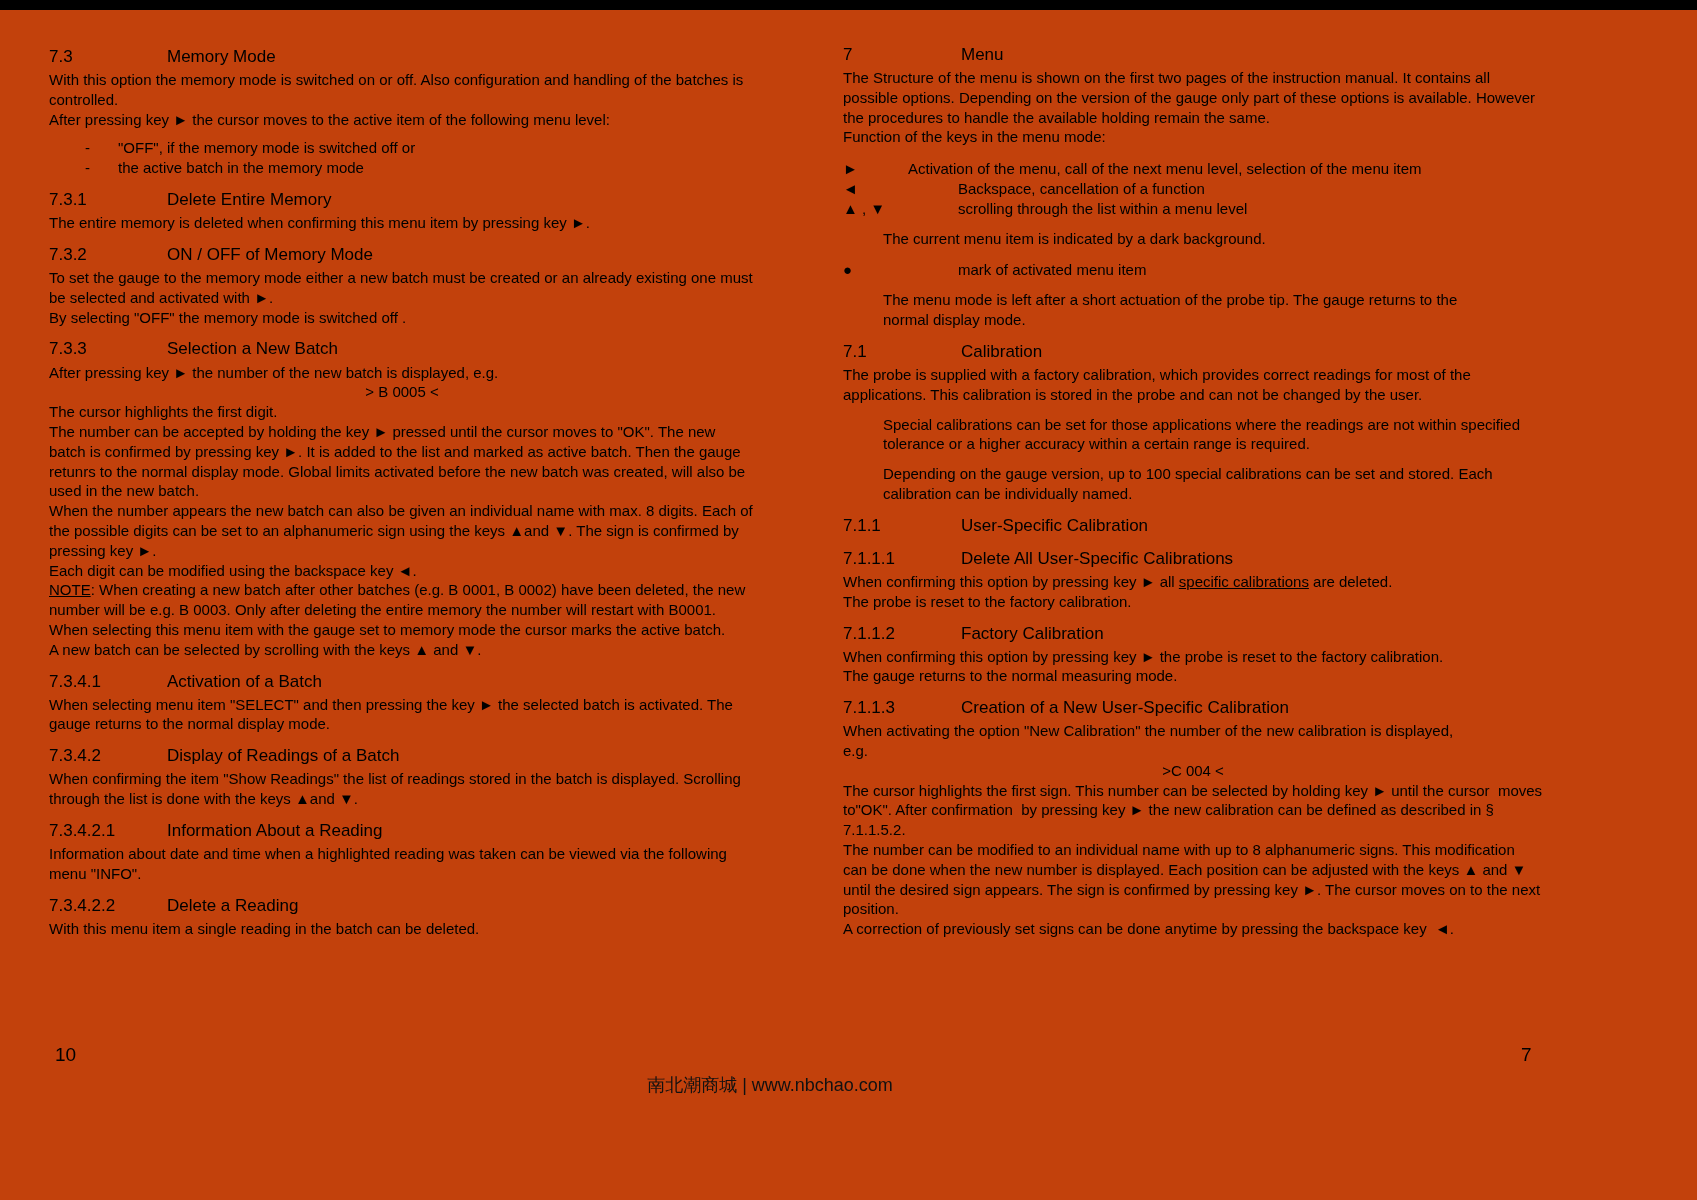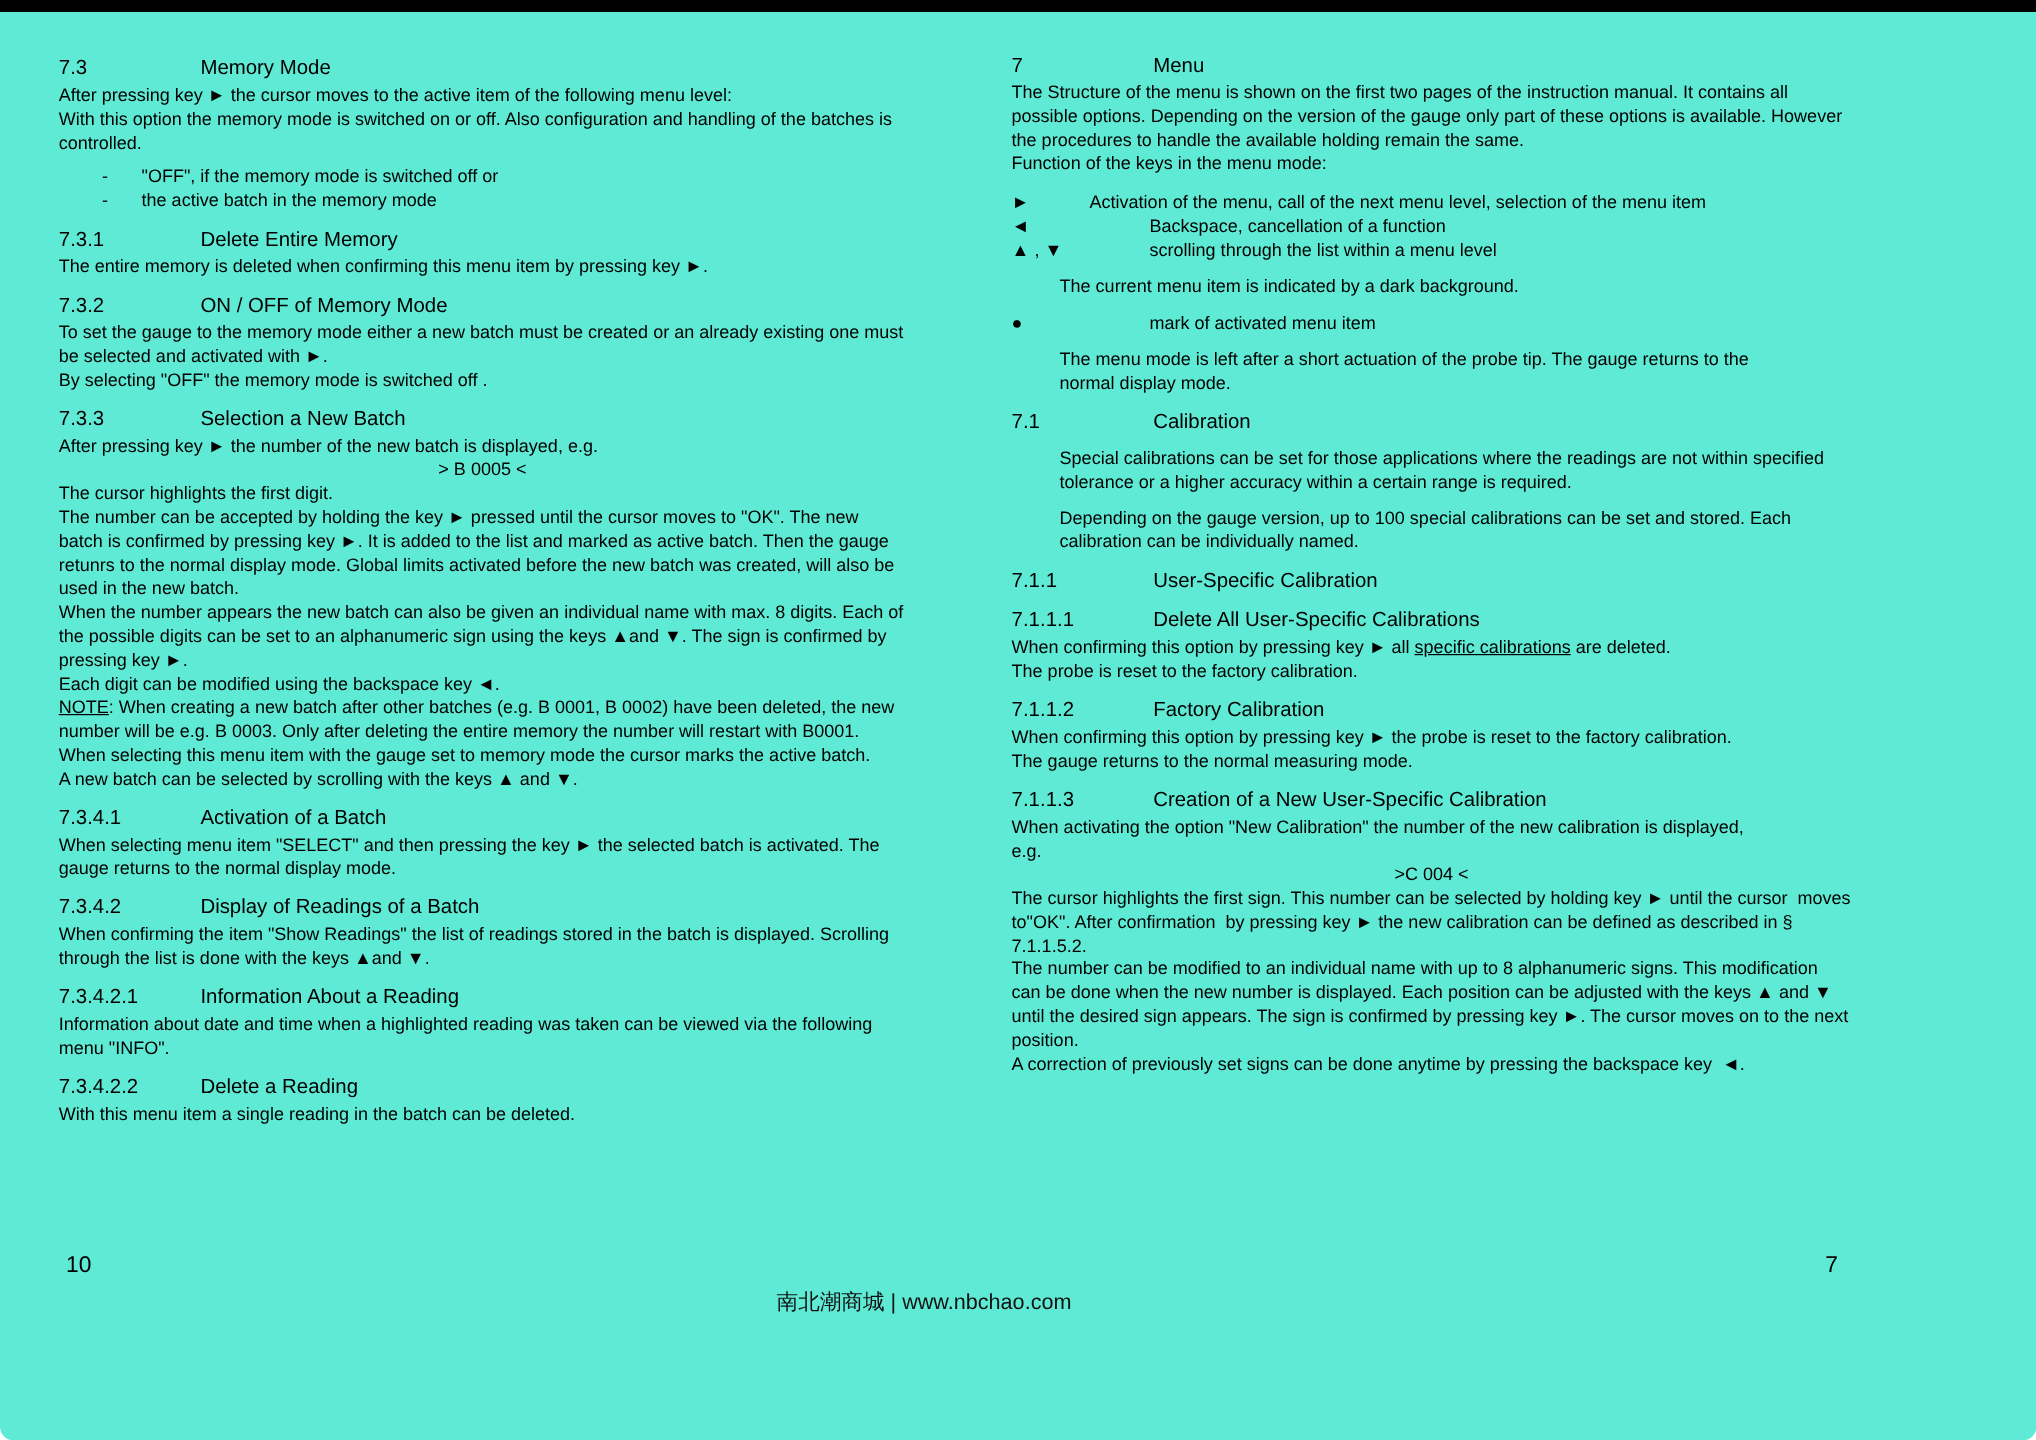--- a/index.html
+++ b/index.html
@@ -4,21 +4,21 @@
 <style>
   * { margin:0; padding:0; box-sizing:border-box; }
   html, body { background:#ffffff; }
   body {
     width:1697px; height:1200px;
     font-family:"Liberation Sans", sans-serif;
     color:#000;
     position:relative;
     overflow:hidden;
   }
-  .page { position:relative; width:1697px; height:1200px; background:#5eead4;border-radius:11px; }
+  .page { position:relative; width:1697px; height:1200px; background:#c2410c; }
   .topbar { position:absolute; top:0; left:0; width:1697px; height:10px; background:#000; }
 
   .col { position:absolute; font-size:15px; line-height:1.32; }
   .col-left  { left:49px;  top:46px; width:706px; }
   .col-right { left:843px; top:44px; width:700px; }
 
   .heading { display:flex; margin:11px 0 2px 0; font-size:17px; line-height:1.3; }
   .heading:first-child { margin-top:0; }
   .hnum { width:118px; flex:0 0 auto; }
   .htitle { flex:1; }
@@ -51,22 +51,22 @@
 <body>
 
 <div class="page">
   <div class="topbar"></div>
 
   <div class="col col-left">
       <div class="heading">
         <span class="hnum">7.3</span>
         <span class="htitle">Memory Mode</span>
       </div>
+      <p class="para">With this option the memory mode is switched on or off. Also configuration and handling of the batches is controlled.</p>
       <p class="para">After pressing key ► the cursor moves to the active item of the following menu level:</p>
-      <p class="para">With this option the memory mode is switched on or off. Also configuration and handling of the batches is controlled.</p>
       <div class="dashlist">
         <div class="dashrow">
           <span class="dash">-</span>
           <span>"OFF", if the memory mode is switched off or</span>
         </div>
         <div class="dashrow">
           <span class="dash">-</span>
           <span>the active batch in the memory mode</span>
         </div>
       </div>
@@ -142,20 +142,21 @@
           <span class="key" style="width: 115px;">●</span>
           <span class="keydesc">mark of activated menu item</span>
         </div>
       </div>
       <p class="para gap">The menu mode is left after a short actuation of the probe tip. The gauge returns to the
 normal display mode.</p>
       <div class="heading">
         <span class="hnum">7.1</span>
         <span class="htitle">Calibration</span>
       </div>
+      <p class="para">The probe is supplied with a factory calibration, which provides correct readings for most of the applications. This calibration is stored in the probe and can not be changed by the user.</p>
       <p class="para gap">Special calibrations can be set for those applications where the readings are not within specified tolerance or a higher accuracy within a certain range is required.</p>
       <p class="para gap">Depending on the gauge version, up to 100 special calibrations can be set and stored. Each calibration can be individually named.</p>
       <div class="heading">
         <span class="hnum">7.1.1</span>
         <span class="htitle">User-Specific Calibration</span>
       </div>
       <div class="heading">
         <span class="hnum">7.1.1.1</span>
         <span class="htitle">Delete All User-Specific Calibrations</span>
       </div>

